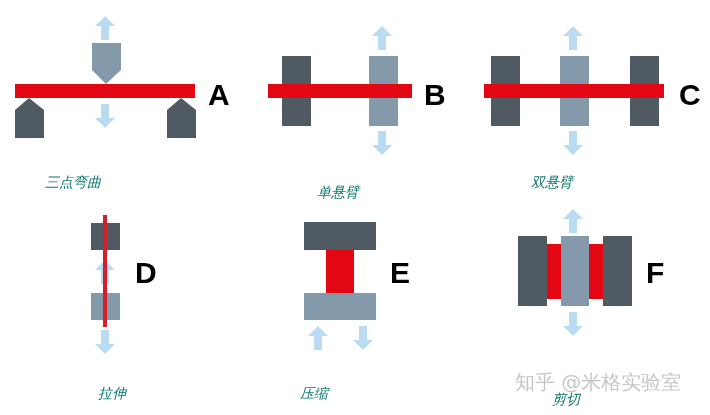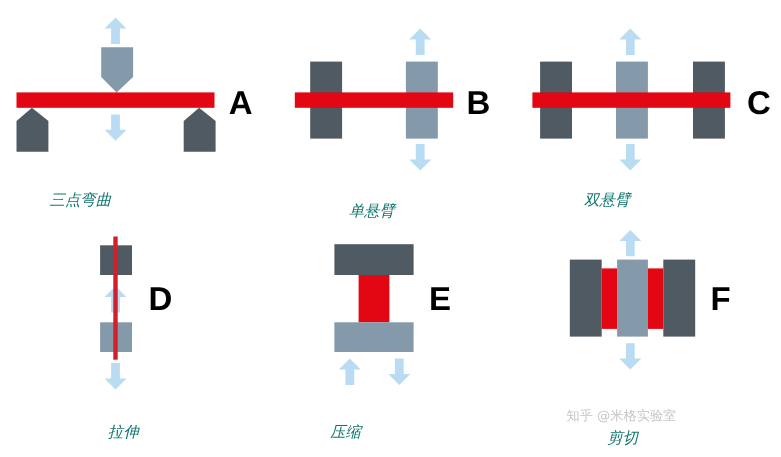--- a/index.html
+++ b/index.html
@@ -1,19 +1,19 @@
 <!DOCTYPE html>
 <html><head>
 <meta charset="utf-8">
 <style>
   html, body { margin:0; padding:0; background:#ffffff; }
   body { width:710px; height:415px; position:relative; overflow:hidden; font-family:"DejaVu Sans", sans-serif; }
   .letter { position:absolute; font-family:"Liberation Sans", sans-serif; font-weight:bold; font-size:30px; color:#000; line-height:1; }
   .caption { position:absolute; font-size:14px; color:#0f766e; line-height:1; white-space:nowrap;font-style:italic; }
-  .watermark { position:absolute; font-size:12px; color:rgba(150,150,150,0.55); white-space:nowrap; line-height:1; }
+  .watermark { position:absolute; font-size:20px; color:rgba(150,150,150,0.55); white-space:nowrap; line-height:1; }
   svg { position:absolute; left:0; top:0; }
 </style>
 </head>
 <body>
 
 <svg width="710" height="415" viewBox="0 0 710 415">
   <defs>
     <g id="arrowUp">
       <polygon points="0,-12 10,-2 4,-2 4,12 -4,12 -4,-2 -10,-2" fill="#b9dcf2"></polygon>
     </g>

